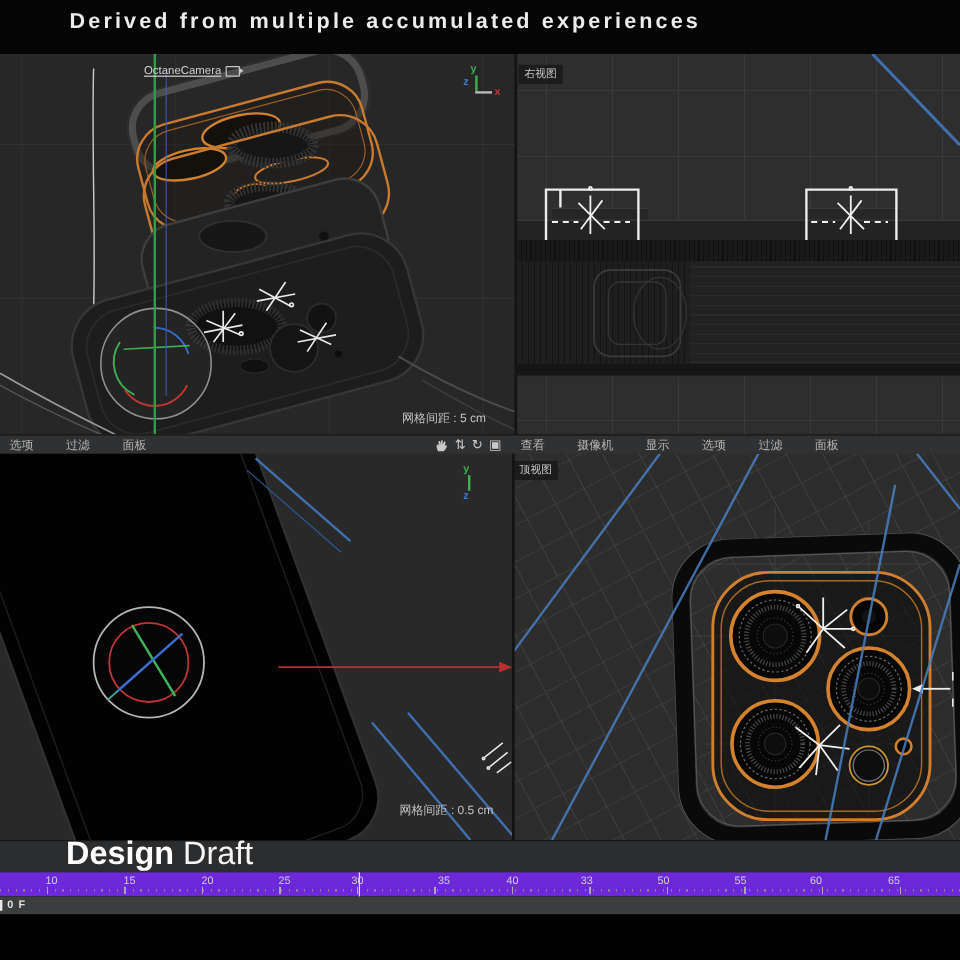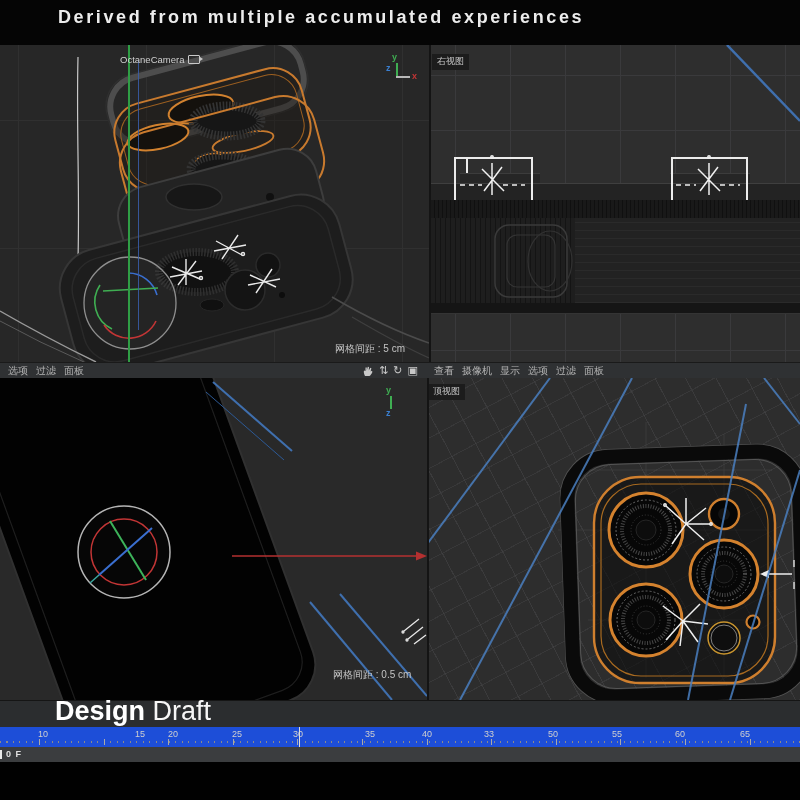--- a/index.html
+++ b/index.html
@@ -17,38 +17,38 @@
          background-image:linear-gradient(#3a3a3c 1px,transparent 1px),linear-gradient(90deg,#3a3a3c 1px,transparent 1px);
          background-size:55px 55px;background-position:25px 30px;}
   #vp-bl{left:0;top:378px;width:427px;height:322px;background:#292929;overflow:hidden;}
   #vp-br{left:428px;top:378px;width:372px;height:322px;background:#2d2d2d;overflow:hidden;}
   #vp-br .diag-grid{left:0;top:0;width:372px;height:322px;
      background-image:repeating-linear-gradient(62deg,rgba(72,72,74,.5) 0 1px,transparent 1px 27px),
                       repeating-linear-gradient(-28deg,rgba(72,72,74,.4) 0 1px,transparent 1px 27px);}
   .vdiv{width:2px;background:#141414;}
   .vp-label{background:#1c1c1c;color:#c6c6c6;font-size:9px;padding:1px 5px 2px;white-space:nowrap;}
   .grid-label{font-size:10px;color:#c4c4c4;white-space:nowrap;}
-  .cam-label{font-size:9.5px;color:#d0d0d0;display:flex;align-items:center;gap:4px;white-space:nowrap;}
+  .cam-label{font-size:9.5px;color:#d0d0d0;display:flex;align-items:center;gap:4px;white-space:nowrap;text-decoration:underline;}
   .cam-glyph{display:inline-block;width:10px;height:7px;border:1px solid #c8c8c8;border-radius:1px;position:relative;}
   .cam-glyph::after{content:"";position:absolute;right:-4px;top:1px;border-left:3px solid #c8c8c8;border-top:2px solid transparent;border-bottom:2px solid transparent;}
   .axis-mini{width:42px;height:36px;}
   .axis-mini span{position:absolute;font-size:9px;font-weight:700;}
   .watermark-cn{font-size:30px;color:#c7c7c7;letter-spacing:5px;white-space:nowrap;}
   
   #midbar{left:0;top:362px;width:800px;height:16px;background:#2f3133;border-top:1px solid #1a1a1a;border-bottom:1px solid #1a1a1a;}
-  .menurow{display:flex;gap:8px;top:1px;font-size:10px;color:#b4b4b4;}
+  .menurow{display:flex;gap:27px;top:1px;font-size:10px;color:#b4b4b4;}
   .menurow span{cursor:default;}
   .midicons{display:flex;gap:5px;align-items:center;top:0px;color:#c8c8c8;font-size:11px;height:15px;}
   
   #tl-row1{left:0;top:700px;width:800px;height:27px;background:#2b2d2f;border-top:1px solid #151515;}
   #brand{left:55px;top:696px;font-size:27px;color:#fff;white-space:nowrap;z-index:30;}
   #brand .b{font-weight:700;}
   #brand .l{font-weight:400;opacity:.96;}
   
-  #tl-row2{left:0;top:727px;width:800px;height:20px;background:#1d4ed8;}
+  #tl-row2{left:0;top:727px;width:800px;height:20px;background:#6d28d9;}
   .rulnum{position:absolute;top:2px;width:20px;text-align:center;font-size:9px;color:#cfcfcf;}
   #ticks{left:0;top:14px;width:800px;height:2px;
      background-image:repeating-linear-gradient(90deg,#8a8a8a 0 1px,transparent 1px 6.5px);}
   #bigticks{left:39px;top:12px;width:761px;height:6px;
      background-image:repeating-linear-gradient(90deg,#aaa 0 1px,transparent 1px 64.6px);}
   #playhead{left:299px;top:727px;width:1px;height:20px;background:#dcdcdc;z-index:5;}
   #tl-row3{left:0;top:747px;width:800px;height:15px;background:#3b3d3f;}
   #tl-row3 .tick0{left:0;top:3px;width:2px;height:9px;background:#e8e8e8;}
   #tl-row3 .lbl{left:6px;top:2px;font-size:9px;font-weight:700;color:#e0e0e0;letter-spacing:1px;}
   #blackfoot{left:0;top:762px;width:800px;height:38px;background:#010101;}
@@ -358,21 +358,21 @@
     
     
   </div>
 
   <div id="brand" class="abs">
     <span class="b">Design</span> <span class="l">Draft</span>
   </div>
 
   <div id="tl-row2" class="abs">
     <span class="rulnum" style="left:33px;">10</span>
-    <span class="rulnum" style="left:98px;margin-left:32px;">15</span>
+    <span class="rulnum" style="left:98px;">15</span>
     <span class="rulnum" style="left:163px;">20</span>
     <span class="rulnum" style="left:227px;">25</span>
     <span class="rulnum" style="left:288px;">30</span>
     <span class="rulnum" style="left:360px;">35</span>
     <span class="rulnum" style="left:417px;">40</span>
     <span class="rulnum" style="left:479px;">33</span>
     <span class="rulnum" style="left:543px;">50</span>
     <span class="rulnum" style="left:607px;">55</span>
     <span class="rulnum" style="left:670px;">60</span>
     <span class="rulnum" style="left:735px;">65</span>

